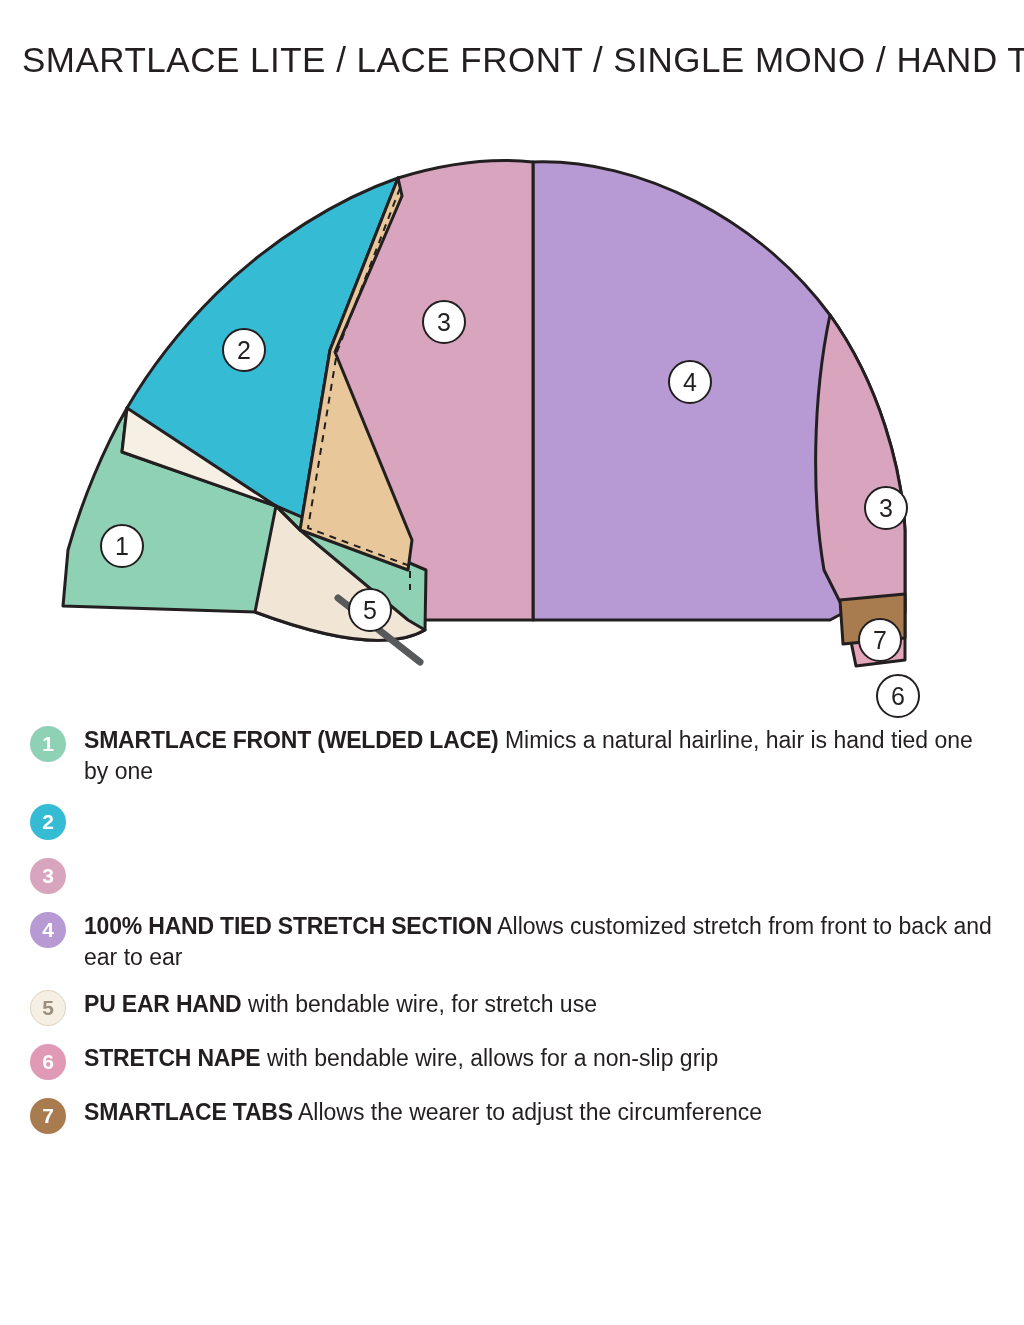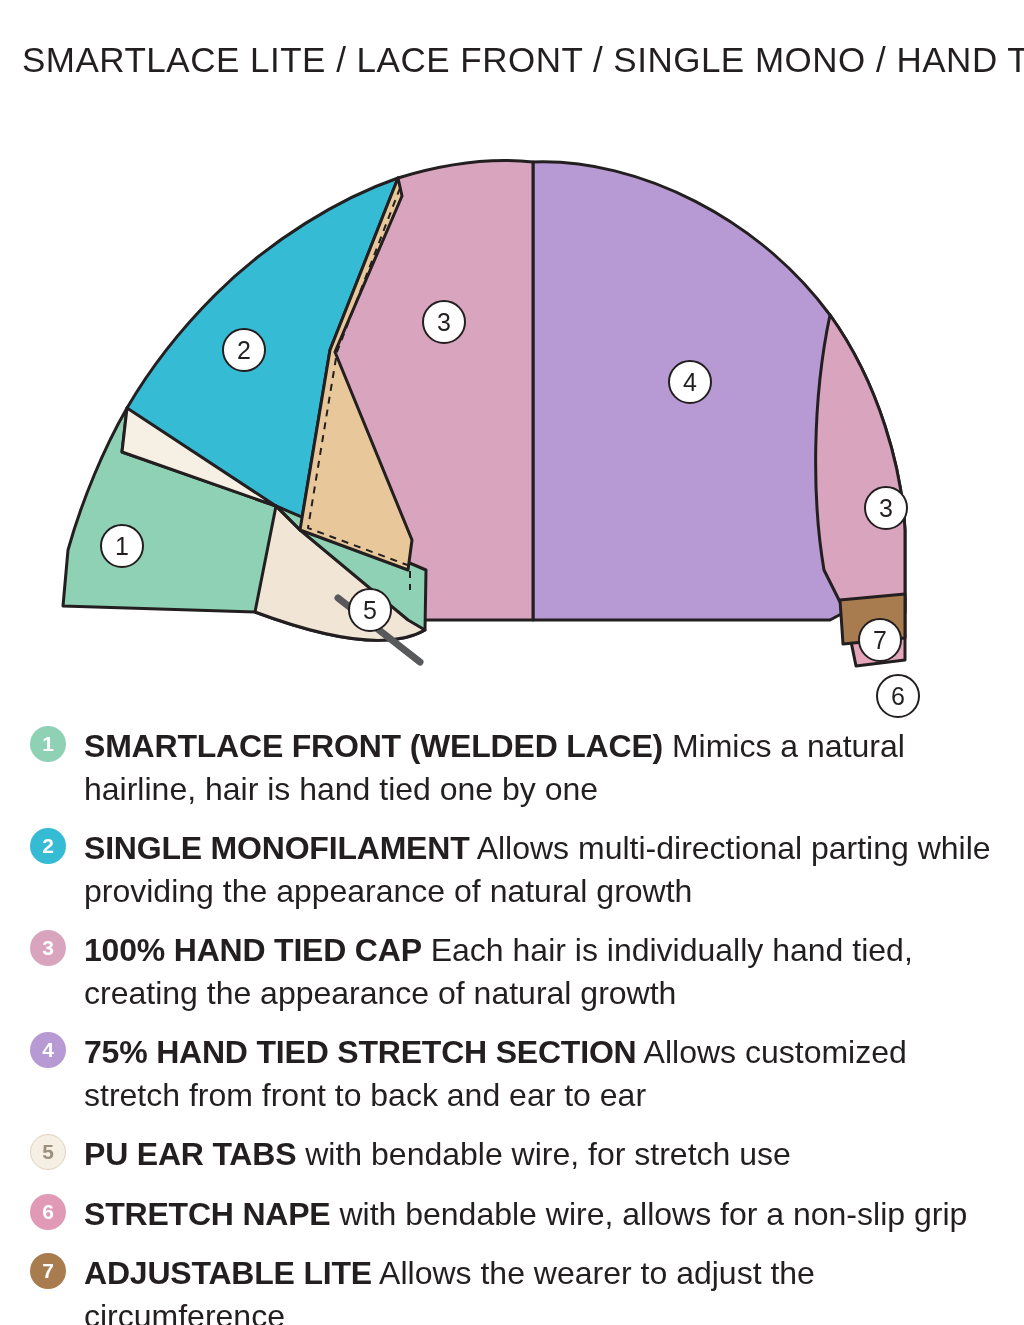--- a/index.html
+++ b/index.html
@@ -62,21 +62,21 @@
     justify-content: center;
     margin-right: 18px;
     margin-top: 1px;
     box-sizing: border-box;
   }
   .badge.light {
     color: #9b8f7e;
     border: 1px solid #ded3c0;
   }
   .legend-text {
-    font-size: 32px;
+    font-size: 23px;
     line-height: 1.33;
     max-width: 910px;
     color: #231f20;
   }
   .legend-text .bold {
     font-weight: 700;
     letter-spacing: -0.2px;
   }
   .marker {
     position: absolute;
@@ -146,60 +146,52 @@
     <div class="legend-item">
       <div class="badge" style="background:#8ed1b4;">1</div>
       <div class="legend-text">
         <span class="bold">SMARTLACE FRONT (WELDED LACE)</span>
         <span>Mimics a natural hairline, hair is hand tied one by one</span>
       </div>
     </div>
 
     <div class="legend-item">
       <div class="badge" style="background:#35bcd4;">2</div>
-      <div class="legend-text">
-        <span class="bold">SINGLE MONOFILAMENT</span>
-        <span>Allows multi-directional parting while providing the appearance of natural growth</span>
-      </div>
     </div>
 
     <div class="legend-item">
       <div class="badge" style="background:#d9a4be;">3</div>
-      <div class="legend-text">
-        <span class="bold">100% HAND TIED CAP</span>
-        <span>Each hair is individually hand tied, creating the appearance of natural growth</span>
-      </div>
     </div>
 
     <div class="legend-item">
       <div class="badge" style="background:#b79ad4;">4</div>
       <div class="legend-text">
-        <span class="bold">75% HAND TIED STRETCH SECTION</span>
+        <span class="bold">100% HAND TIED STRETCH SECTION</span>
         <span>Allows customized stretch from front to back and ear to ear</span>
       </div>
     </div>
 
     <div class="legend-item">
       <div class="badge light" style="background:#f6efe3;">5</div>
       <div class="legend-text">
-        <span class="bold">PU EAR TABS</span>
+        <span class="bold">PU EAR HAND</span>
         <span>with bendable wire, for stretch use</span>
       </div>
     </div>
 
     <div class="legend-item">
       <div class="badge" style="background:#e09ab6;">6</div>
       <div class="legend-text">
         <span class="bold">STRETCH NAPE</span>
         <span>with bendable wire, allows for a non-slip grip</span>
       </div>
     </div>
 
     <div class="legend-item">
       <div class="badge" style="background:#a87c4f;">7</div>
       <div class="legend-text">
-        <span class="bold">ADJUSTABLE LITE</span>
+        <span class="bold">SMARTLACE TABS</span>
         <span>Allows the wearer to adjust the circumference</span>
       </div>
     </div>
 
   </div>
 </div>
 
 </body></html>

